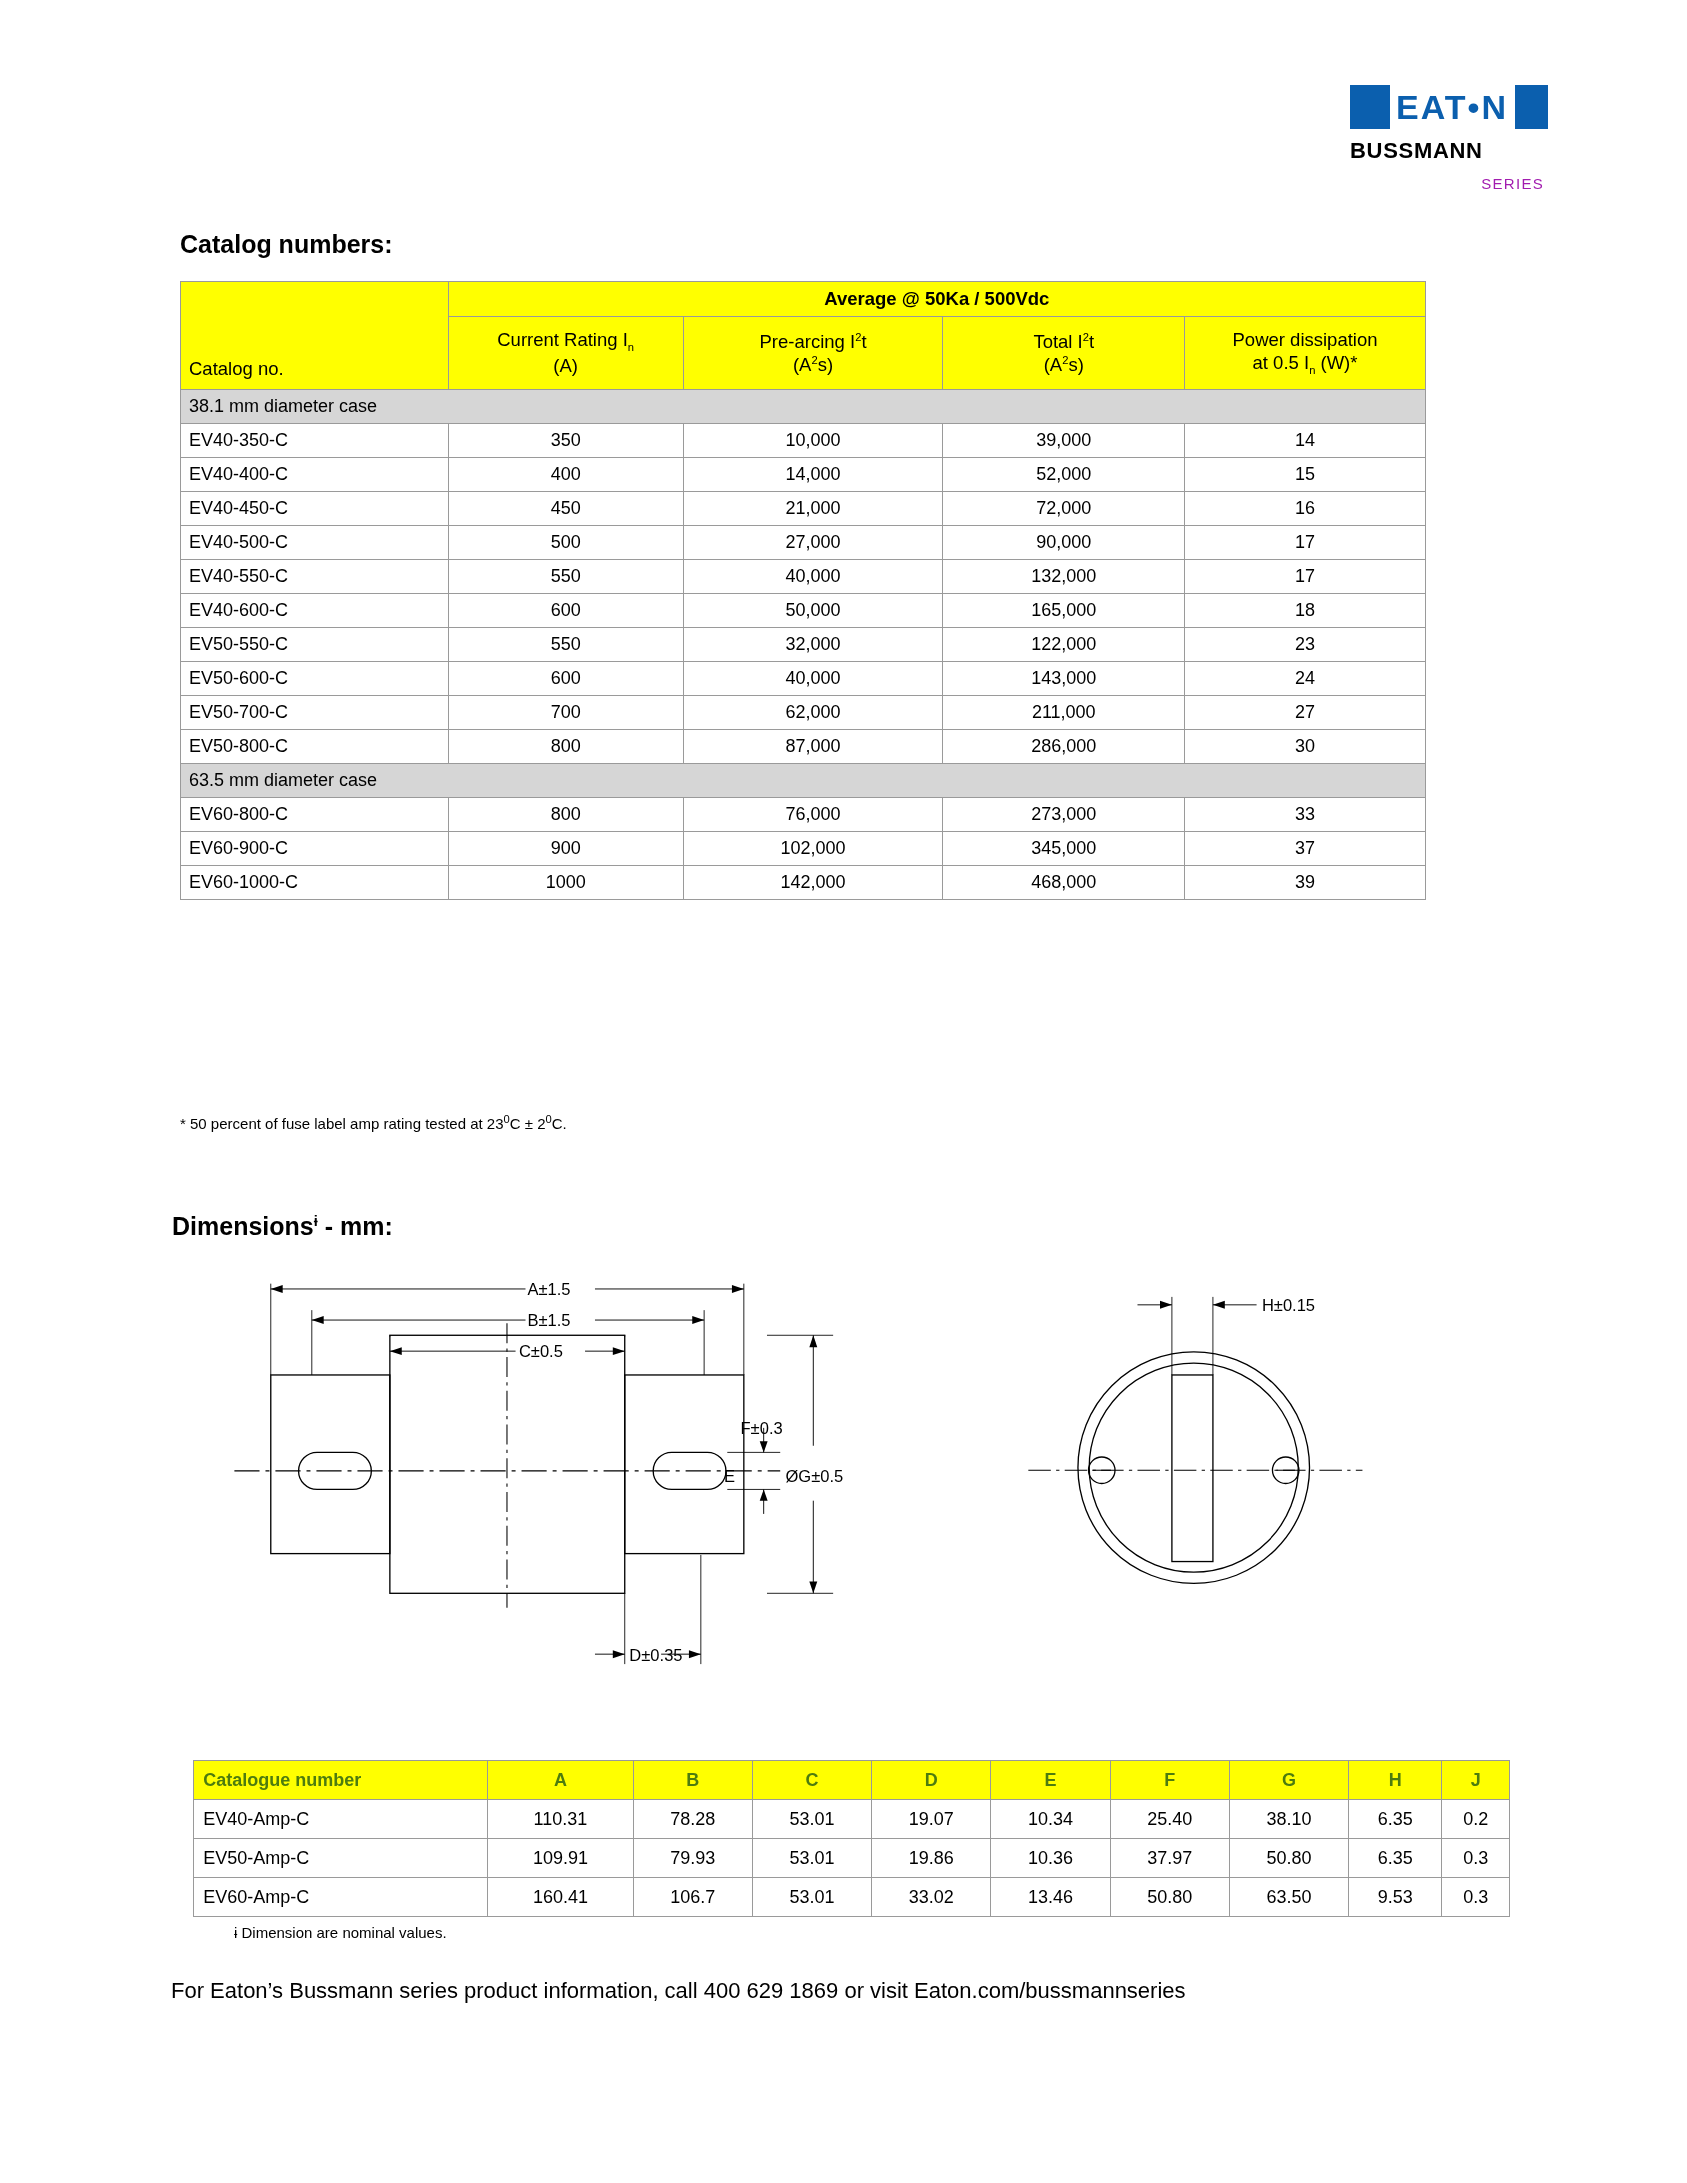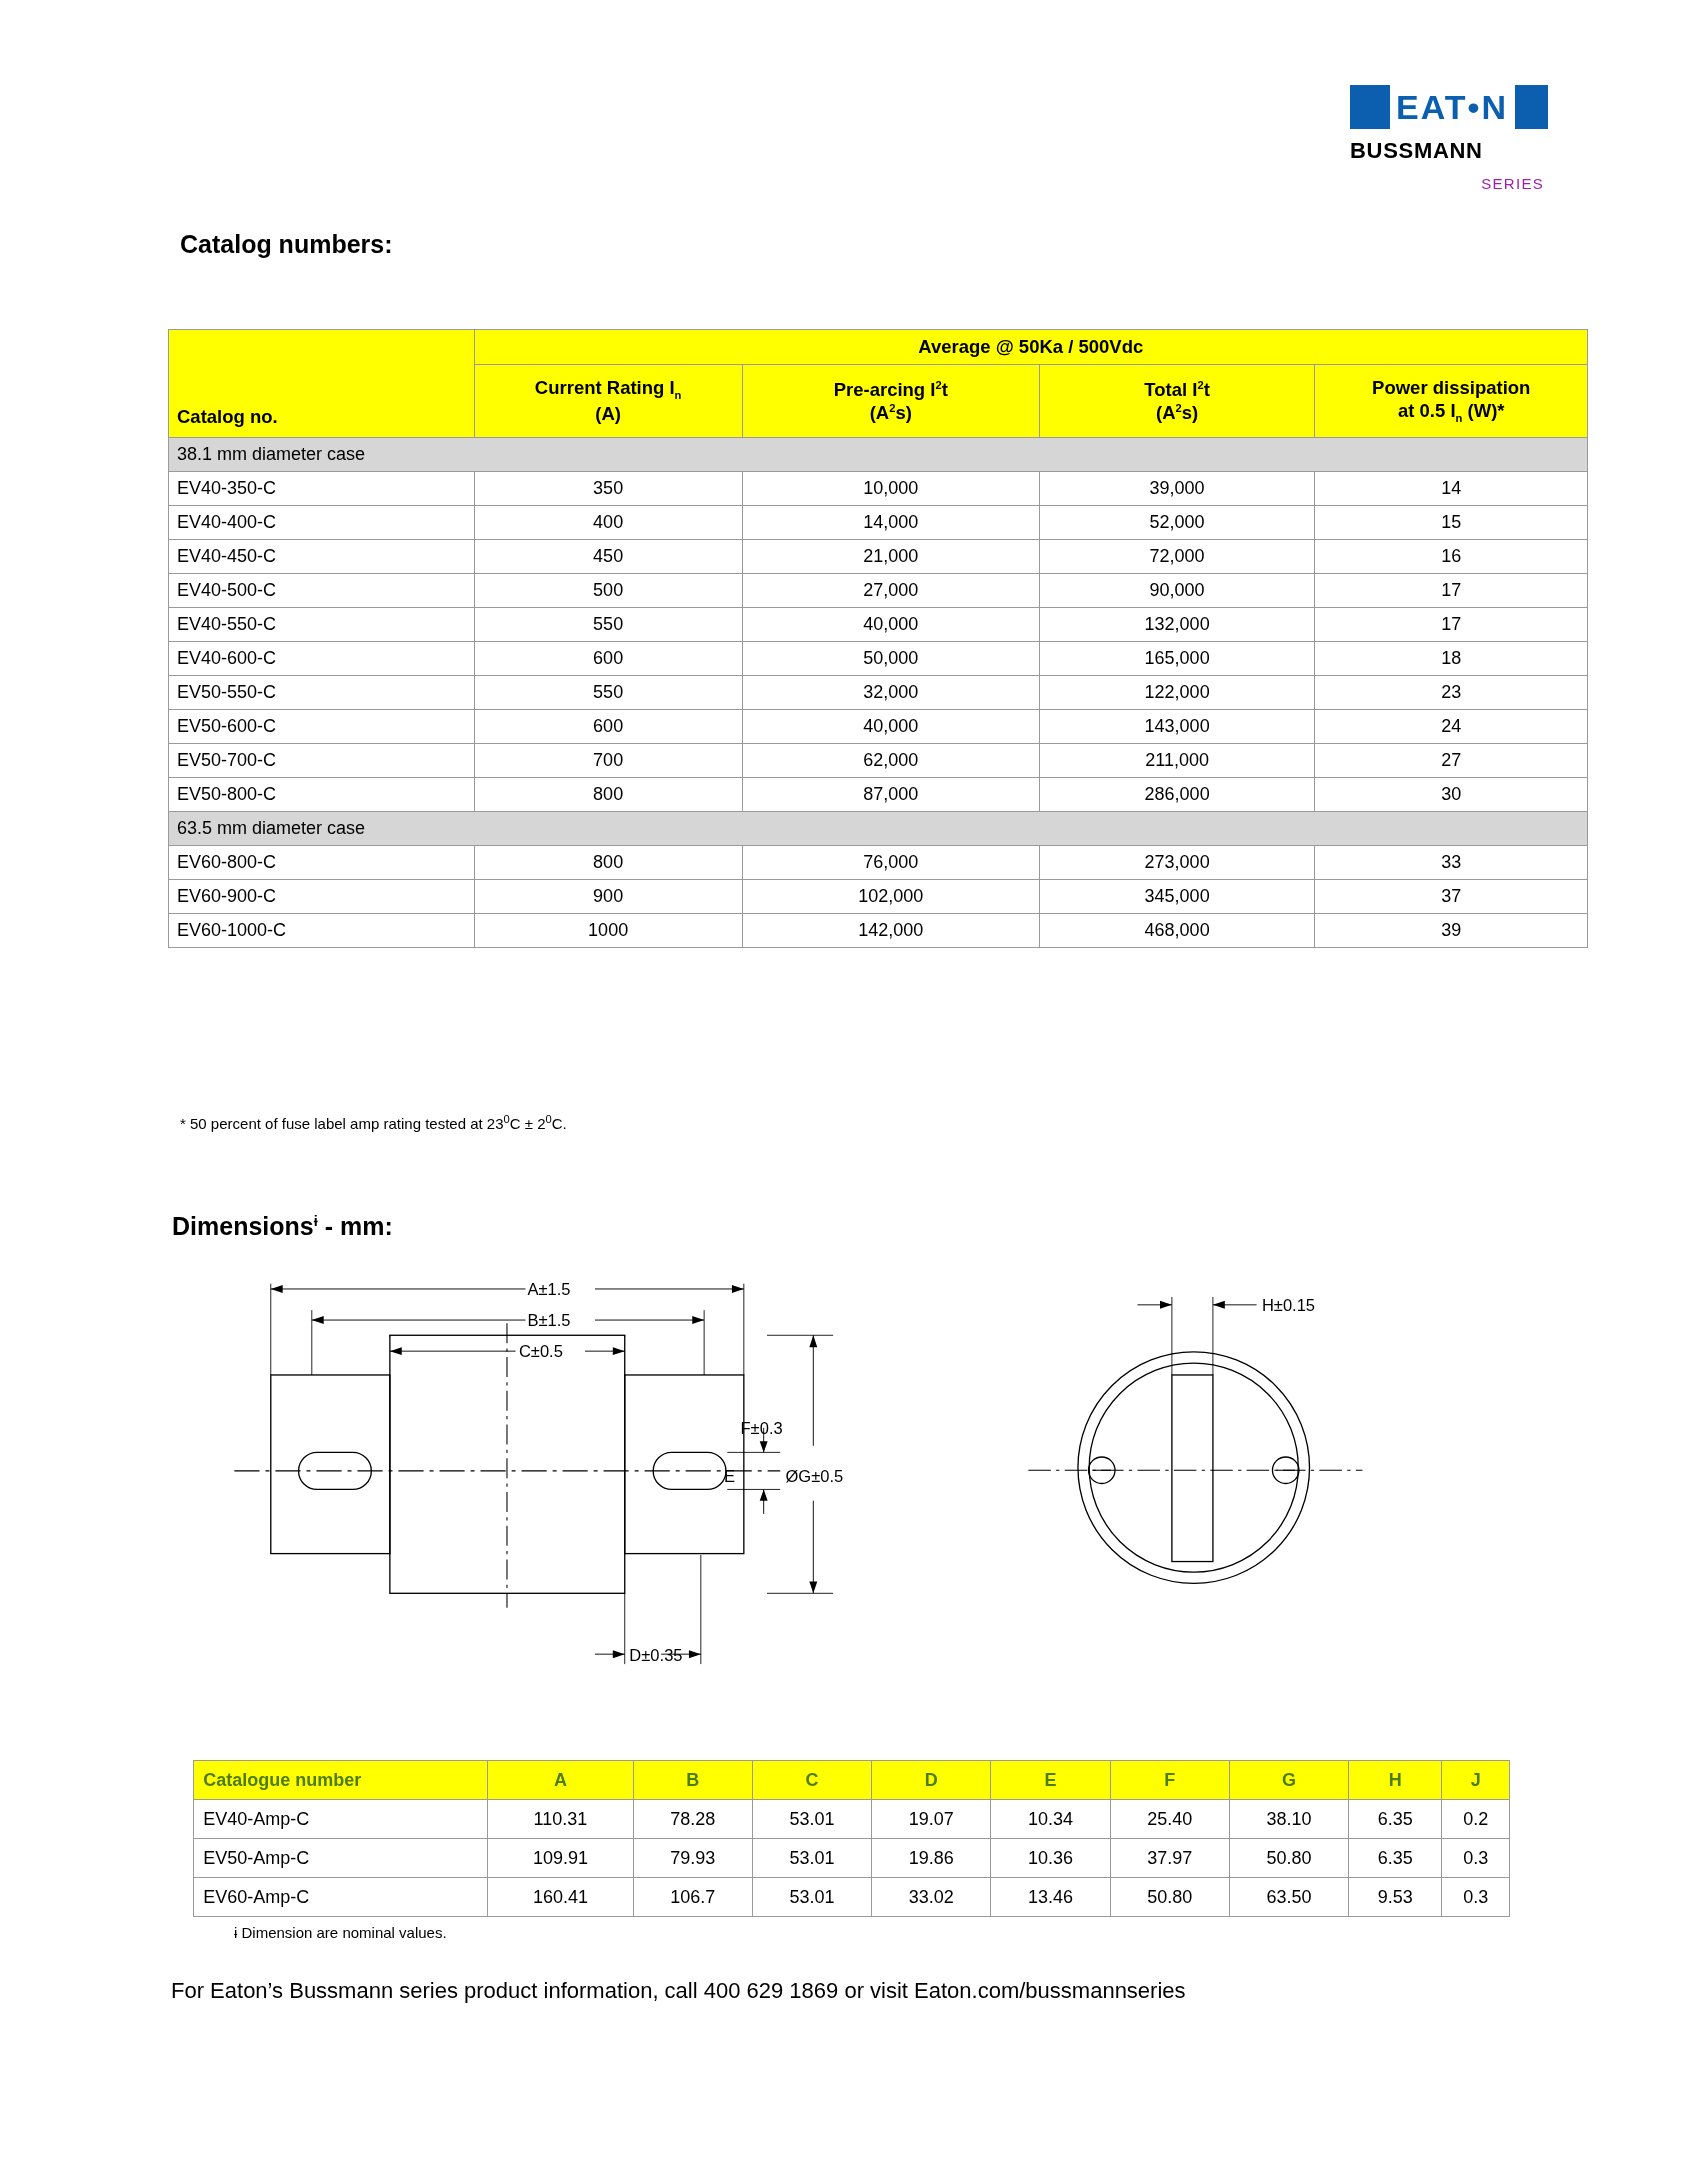--- a/index.html
+++ b/index.html
@@ -99,40 +99,39 @@
     font-size: 14.6px;
     vertical-align: super;
   }
 
   
   table {
     border-collapse: collapse;
   }
   .cat-table {
     position: absolute;
-    left: 168px;
+    left: 180px;
     top: 281px;
-    width: 1420px;
+    width: 1246px;
     font-size: 17px;
-    margin-top: 48px;
   }
   .cat-table td, .cat-table th {
     border: 0.7px solid #9a9a9a;
     padding: 0;
   }
   .cat-table .hdr-top {
     background: #ffff00;
     text-align: center;
     font-weight: bold;
     font-size: 18.5px;
     height: 34px;
   }
   .cat-table .hdr-cell {
     background: #ffff00;
-    font-weight: bold;
+    font-weight: normal;
     font-size: 18.5px;
     text-align: center;
     height: 64px;
     vertical-align: middle;
     line-height: 1.25;
   }
   .cat-table .hdr-cell.left {
     text-align: left;
     padding-left: 8px;
     vertical-align: bottom;

